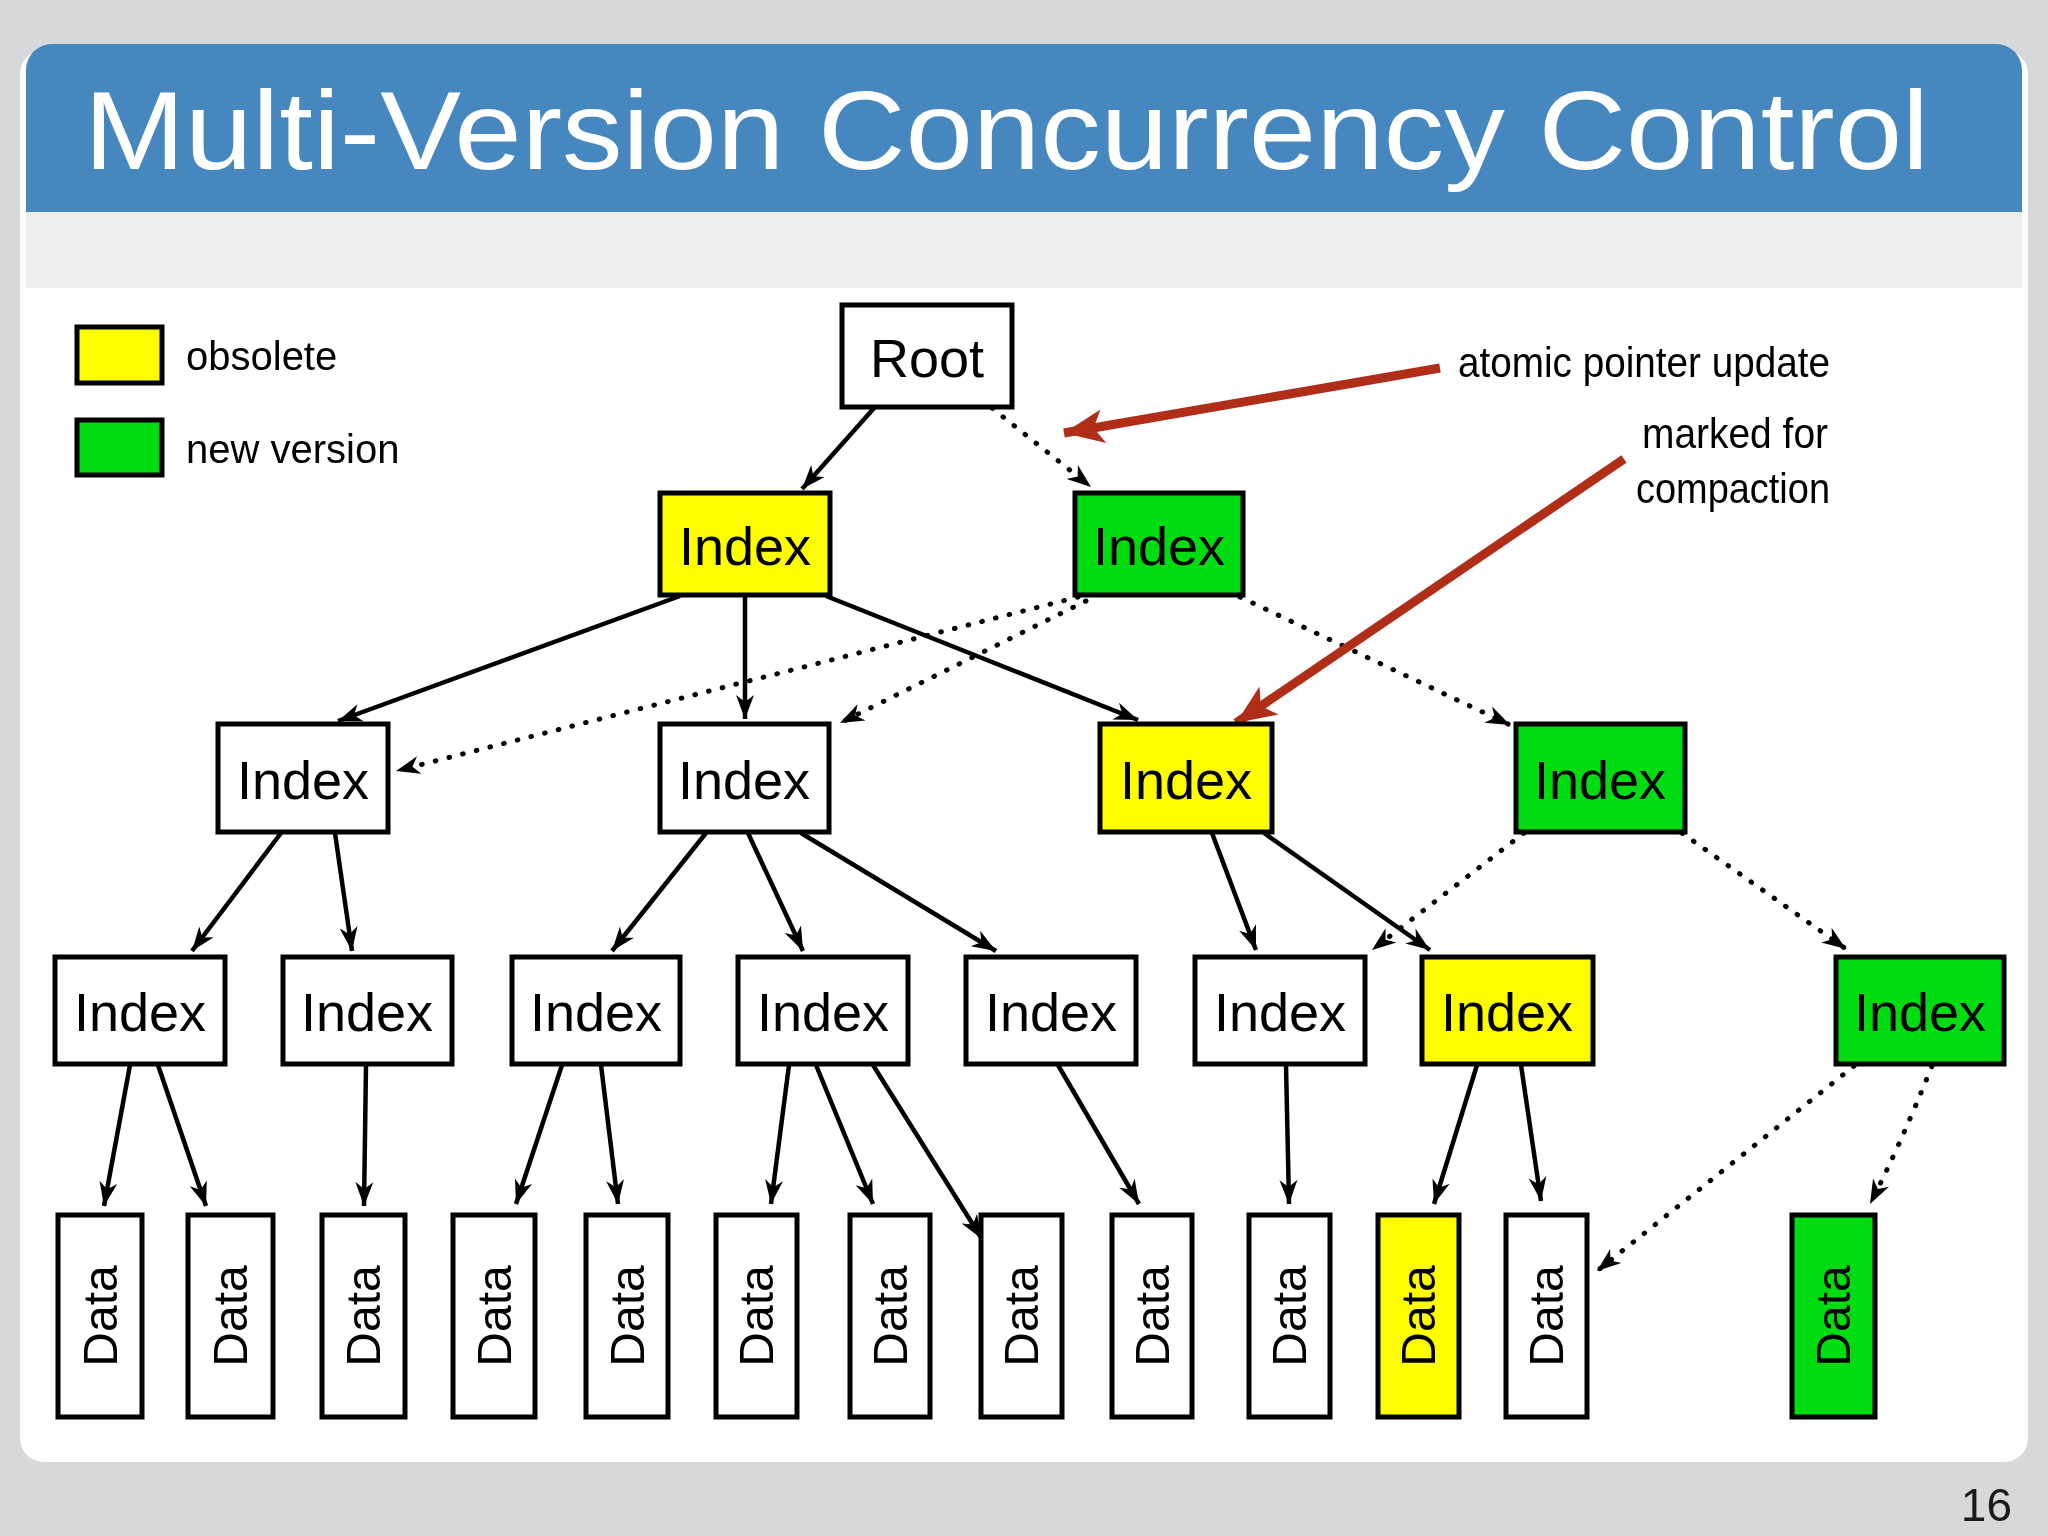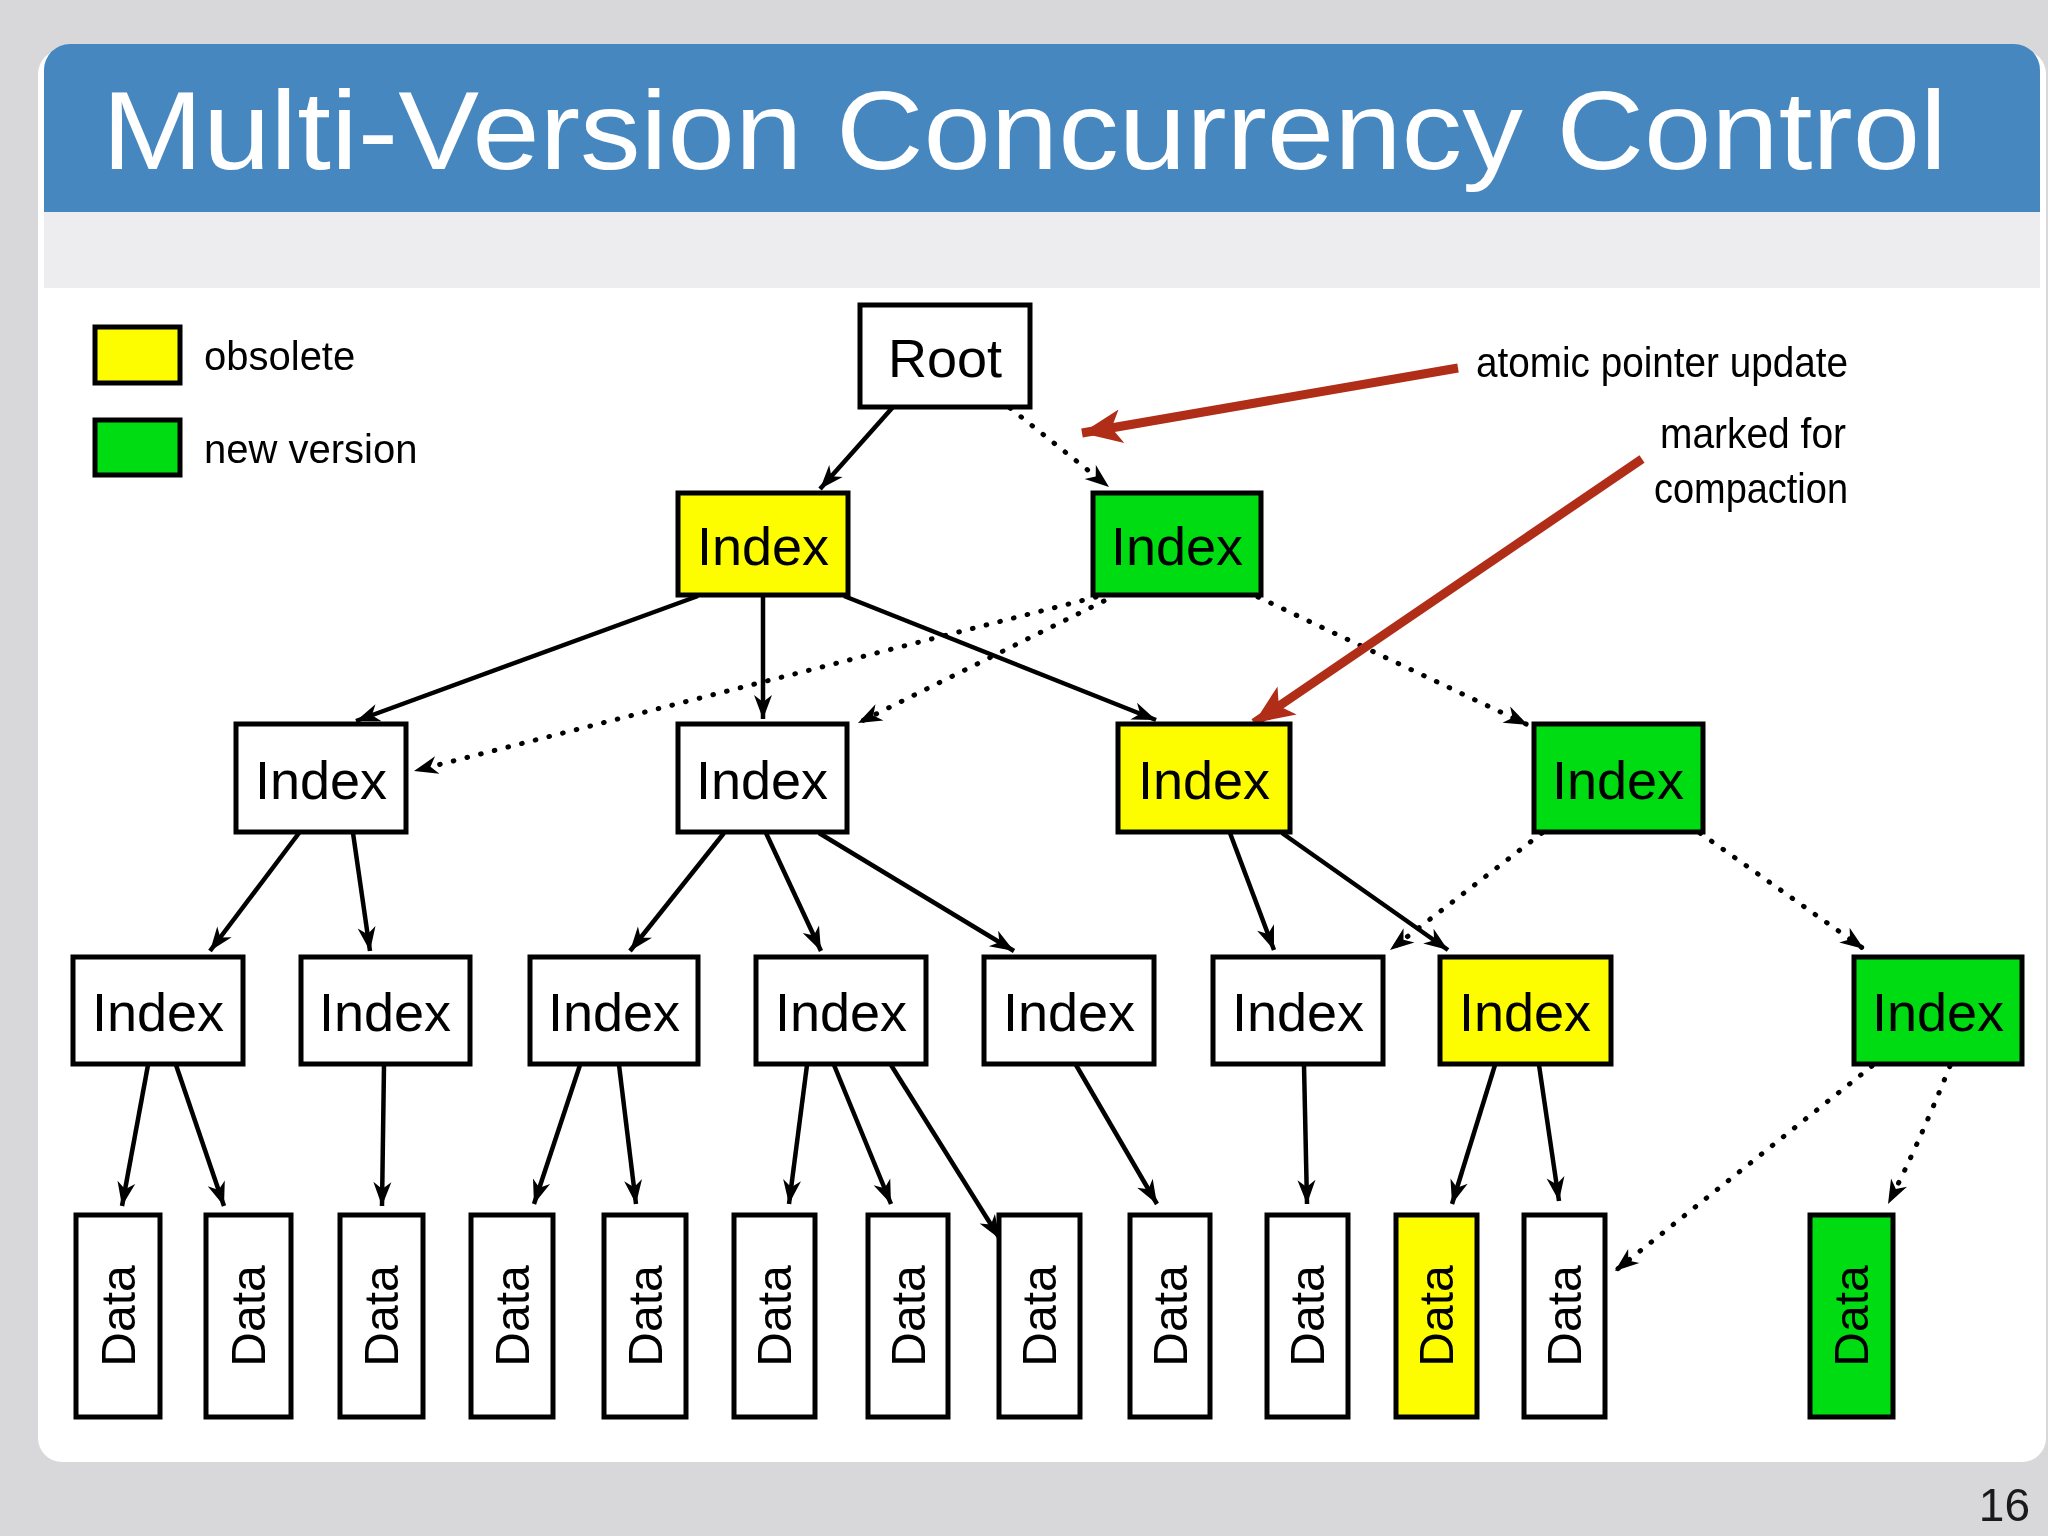--- a/index.html
+++ b/index.html
@@ -1,16 +1,16 @@
 <!DOCTYPE html>
 <html><head>
 <meta charset="utf-8">
 <style>
   html,body{margin:0;padding:0;background:#d8d8da;}
-  .page{width:1824px;height:1536px;position:relative;margin-left:18px;}
+  .page{width:1824px;height:1536px;position:relative;}
   svg{display:block;}
   text{font-family:"Liberation Sans","DejaVu Sans",sans-serif;fill:#000;}
   .title-text{fill:#ffffff;font-size:112px;}
   .legend-text{font-size:40px;}
   .node-label{font-size:54px;}
   .data-label{font-size:48px;}
   .anno-text{font-size:42px;}
   .page-num{font-size:46px;fill:#1a1a1a;}
   .nodebox{stroke:#000;stroke-width:5;}
   .solid{stroke:#000;stroke-width:4.5;fill:none;}

